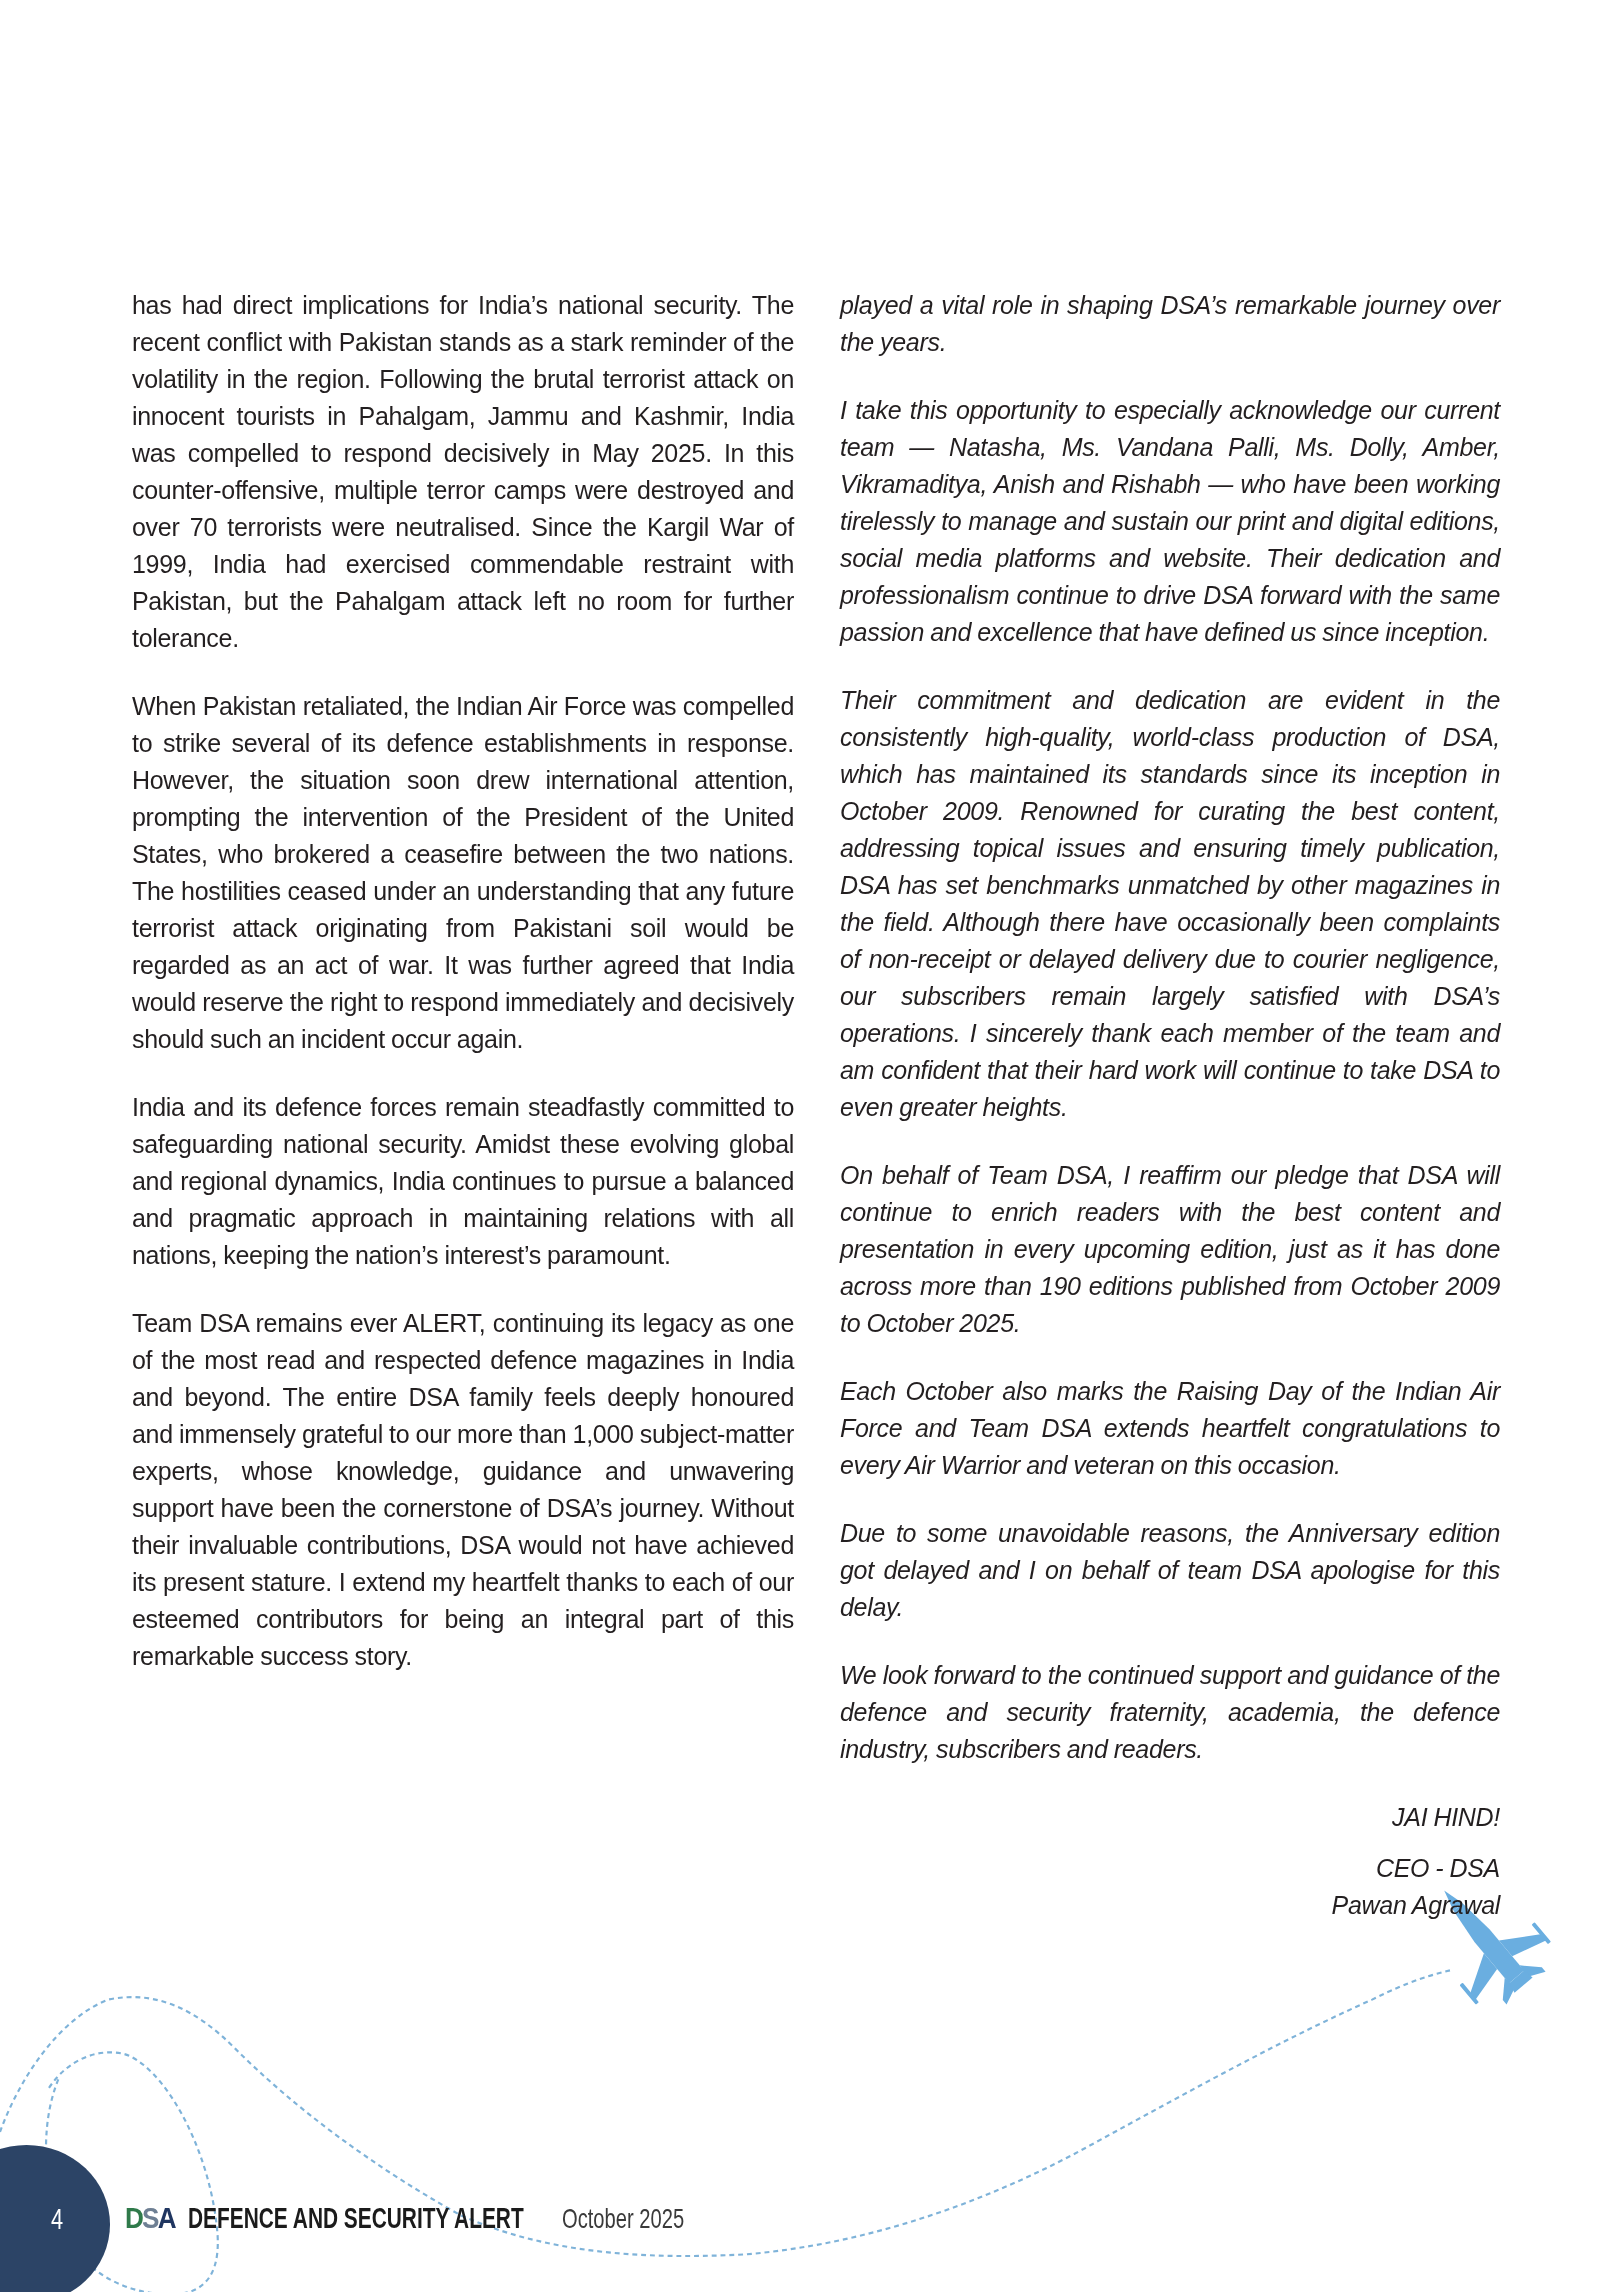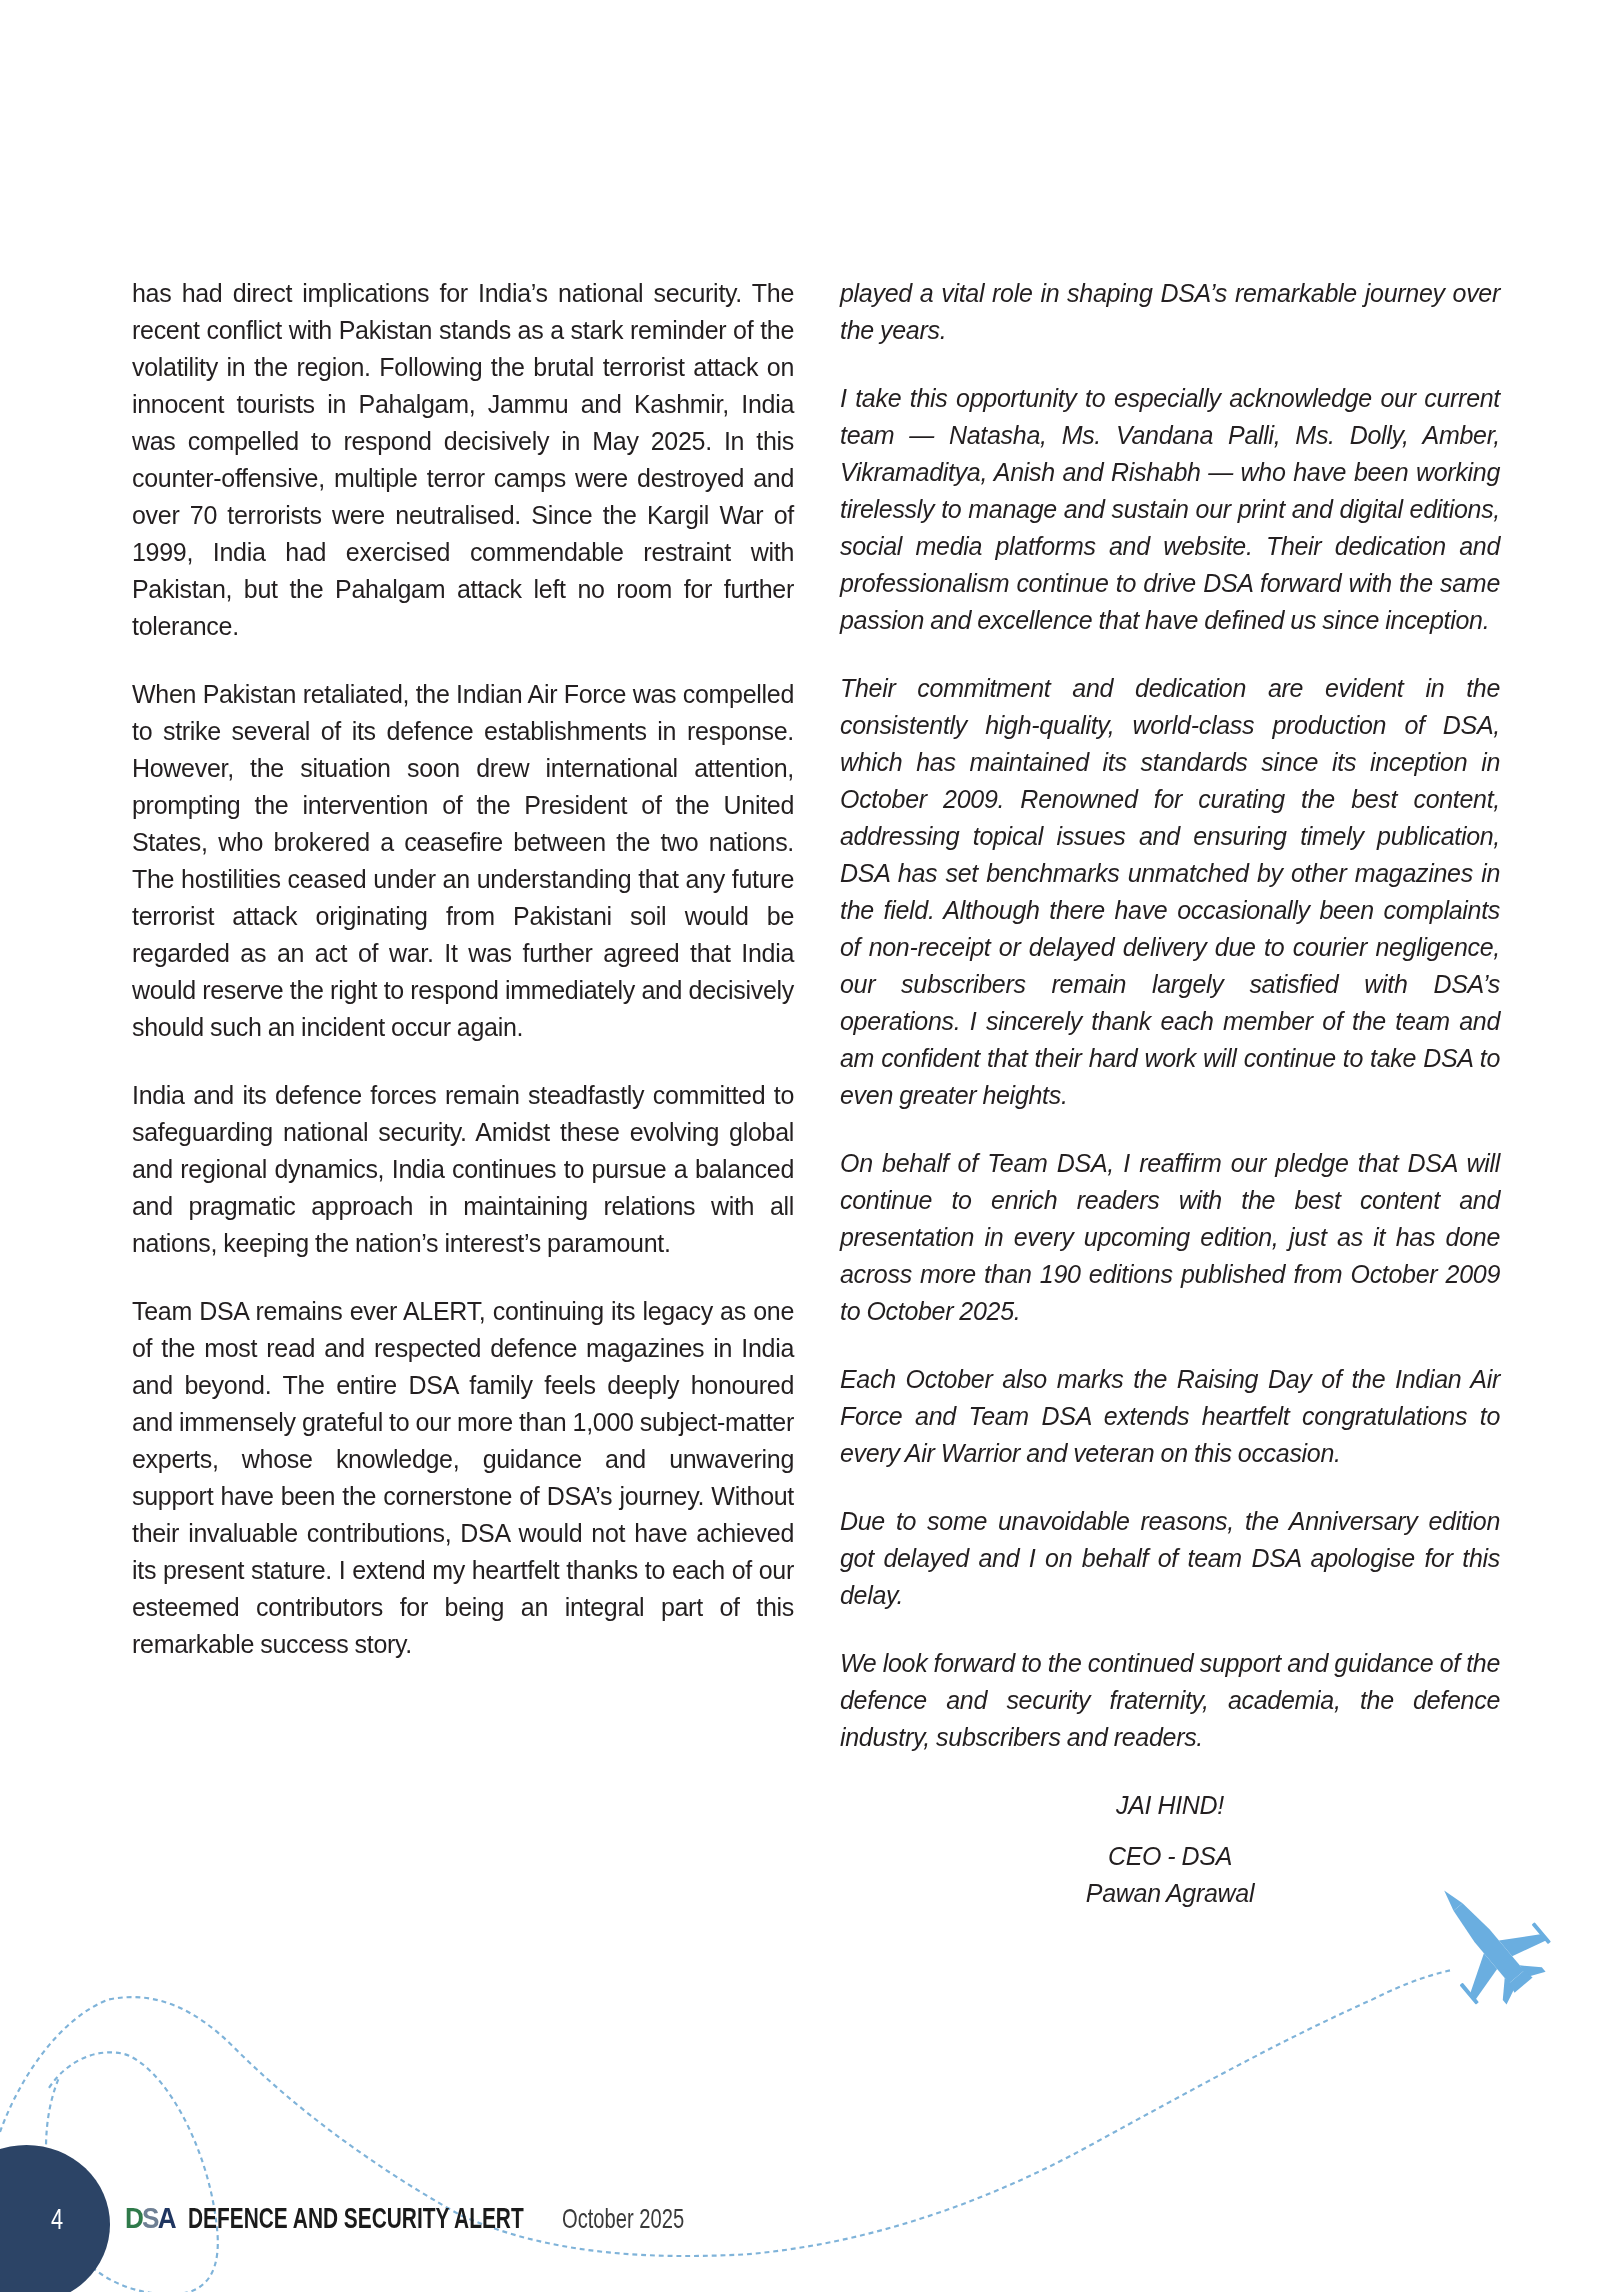--- a/index.html
+++ b/index.html
@@ -1,21 +1,21 @@
 <!DOCTYPE html>
 <html><head>
 <meta charset="utf-8">
 <style>
   html, body { margin: 0; padding: 0; background: #ffffff; }
   body { width: 1621px; height: 2293px; position: relative; overflow: hidden; font-family: "Liberation Sans", sans-serif; color: #231f20; }
   .col { position: absolute; width: 662px; font-size: 25px; line-height: 37px; text-align: justify; letter-spacing: -0.3px; word-spacing: -0.5px; }
-  .col p { margin: 0 0 31px 0; }
+  .col p { margin: 12px 0 31px 0; }
   #col-left { left: 132px; top: 275px; }
   #col-right { left: 840px; top: 275px; width: 660px; font-style: italic; }
-  .sign p { margin: 0; text-align: center; }
+  .sign p { margin: 0; text-align: right; }
   .sign .jai { margin-bottom: 13.7px; }
   .decor { position: absolute; left: 0; top: 0; }
   .page-badge { position: absolute; left: -57px; top: 2145px; width: 167px; height: 159px; border-radius: 50%; background: #2c4466; }
   .page-number { position: absolute; left: 51px; top: 2203px; color: #ffffff; font-size: 29px; font-family: "Liberation Sans Narrow", "Liberation Sans", sans-serif; transform: scaleX(0.75); transform-origin: left top; }
   .footer { position: absolute; left: 125px; top: 2202px; display: flex; align-items: baseline; white-space: nowrap; }
   .logo { display: inline-flex; align-items: baseline; font-weight: 900; font-size: 29px; letter-spacing: -2px; margin-right: 7.8px; transform: scaleX(0.9); transform-origin: left; }
   .logo .d { color: #2f7a4a; }
   .logo .s { color: #6e7f93; }
   .logo .a { color: #1f3560; }
   .mag-title { font-weight: 700; font-size: 29px; color: #1b1b1b; transform: scaleX(0.72); transform-origin: left; display: inline-block; letter-spacing: 0px; }

